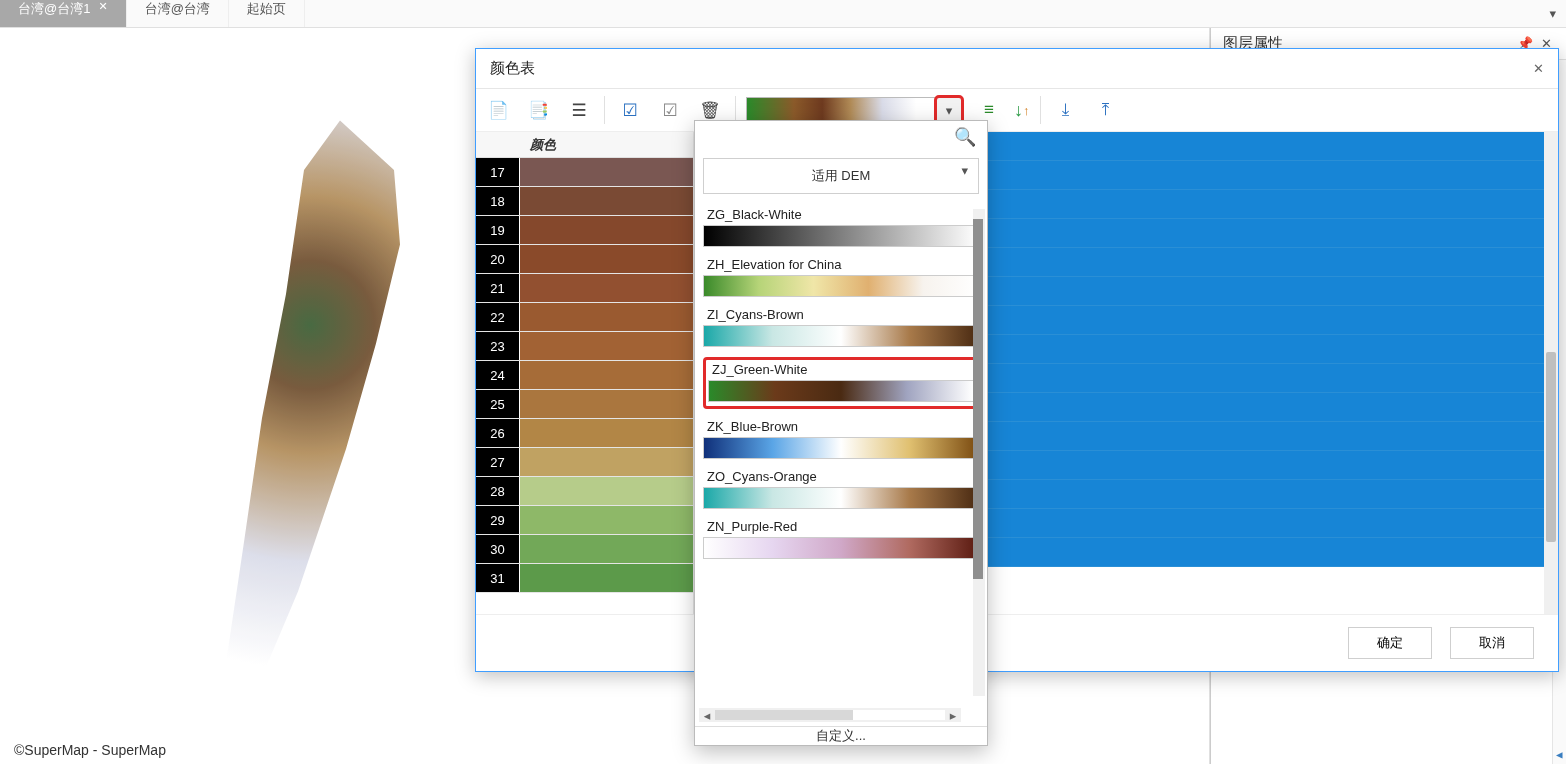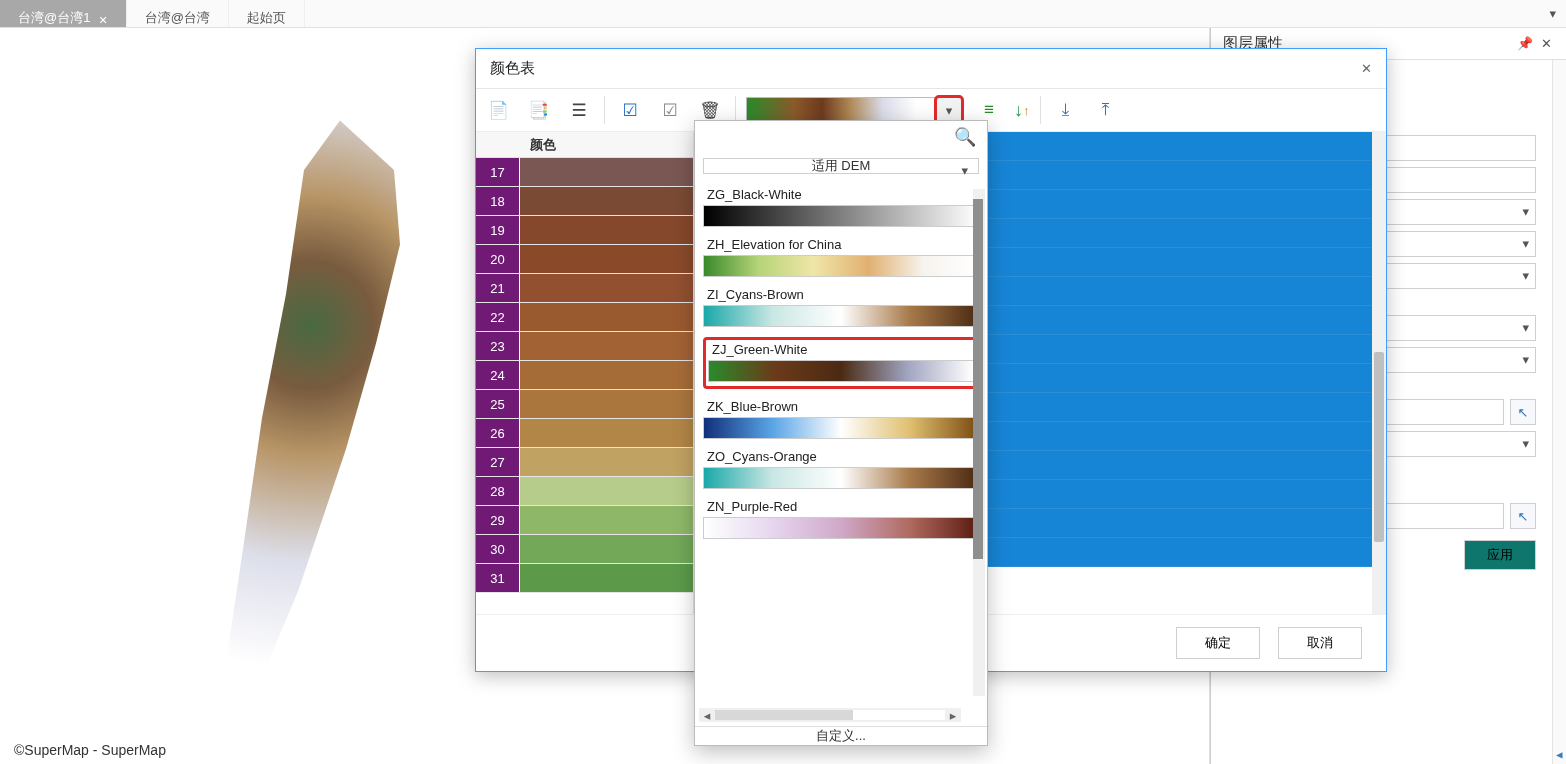--- a/index.html
+++ b/index.html
@@ -1,20 +1,20 @@
 <!DOCTYPE html>
 <html><head>
 <meta charset="utf-8">
 <style>
   * { box-sizing: border-box; margin: 0; padding: 0; font-family: "Microsoft YaHei", Arial, sans-serif; font-size: 13px; }
   body { background: #fff; width: 1566px; height: 764px; overflow: hidden; position: relative; color: #333; }
   
   
   .tab-bar { display: flex; background: #fafafa; border-bottom: 1px solid #e0e0e0; height: 28px; align-items: stretch; }
-  .tab { padding: 0 18px; display: flex; align-items: flex-end; gap: 8px; cursor: pointer; color: #555; border-right: 1px solid #eee; }
+  .tab { padding: 0 18px; display: flex; align-items: flex-start; gap: 8px; cursor: pointer; color: #555; border-right: 1px solid #eee; }
   .tab.active { background: #a8a8a8; color: #fff; }
   .tab .close { font-size: 11px; }
   .tab-bar-collapse { margin-left: auto; padding: 0 10px; display:flex; align-items:center; cursor: pointer; color:#555; }
 
   
   .main-row { display: flex; height: 736px; }
   .canvas-col { width: 1210px; position: relative; border-right: 1px solid #e0e0e0; }
   .copyright { position:absolute; left:14px; bottom:6px; color:#333; font-size:14px; }
   .canvas-placeholder {
     position:absolute; left:160px; top:80px; width:300px; height:620px;
@@ -41,57 +41,57 @@
   .combo { display:flex; align-items:center; position:relative; }
   .combo .caret { position:absolute; right:6px; top:4px; color:#555; }
   .icon-mini { width:18px;height:18px;display:inline-flex;align-items:center;justify-content:center;color:#3172b5;font-size:13px;}
   .sep-row { height:14px; }
   .pick-btn { width:26px;height:26px;border:1px solid #cfcfcf;background:#f6f8fb;display:flex;align-items:center;justify-content:center;color:#3172b5;cursor:pointer; }
   .bg-label{ padding:6px 0; color:#222; }
   .apply-row{ display:flex; align-items:center; margin-top:10px; }
   .apply-btn{ margin-left:auto; padding:5px 22px; background:#0f766e; border:1px solid #d0d0d0; cursor:pointer; }
 
   
-  .dialog { position:absolute; left:475px; top:48px; width:912px; height:624px; background:#fff; border:1px solid #409eff; box-shadow:0 4px 18px rgba(0,0,0,.25); display:flex; flex-direction:column; }
+  .dialog { position:absolute; left:475px; top:48px; width:1084px; height:624px; background:#fff; border:1px solid #409eff; box-shadow:0 4px 18px rgba(0,0,0,.25); display:flex; flex-direction:column; }
   .dialog-head { display:flex; align-items:center; padding:10px 14px; border-bottom:1px solid #e6e6e6; }
   .dialog-head h3 { font-weight:normal; font-size:15px; flex:1; color:#222; }
   .dlg-close{ cursor:pointer; color:#666; }
   .dlg-toolbar { display:flex; align-items:center; gap:10px; padding:6px 8px; border-bottom:1px solid #eee; }
   .tb-icon { width:30px;height:30px;border:1px solid transparent;display:flex;align-items:center;justify-content:center;font-size:17px;color:#444;cursor:pointer; }
   .tb-sep{ width:1px; height:28px; background:#e0e0e0; }
   .grad-preview-wrap { display:flex; align-items:center; }
   .grad-preview { width:190px; height:26px; background:linear-gradient(to right,#2a8a2a 0%, #8b5a2a 25%, #6e3a1f 40%, #b08a56 55%, #d9dbe8 72%, #ffffff 90%); border:1px solid #bbb; }
   .grad-drop-btn { width:30px;height:30px;border:3px solid #e12a2a; border-radius:5px; display:flex;align-items:center;justify-content:center;margin-left:-2px;background:#f2f2f2;color:#555;cursor:pointer; }
   .swap-ic{ color:#2a9a44; display:flex; align-items:center; gap:-4px; font-size:18px; }
 
   .dlg-body { flex:1; display:flex; overflow:hidden; position:relative; }
   .table-pane { width:218px; border-right:1px solid #e5e5e5; overflow:hidden; }
   .tbl-head { display:flex; background:#f7f7f7; height:26px; align-items:center; border-bottom:1px solid #e0e0e0; }
   .tbl-head .cell-idx-h{ width:44px; border-right:1px solid #e0e0e0; }
-  .tbl-head .cell-color-h{ flex:1; padding-left:10px; font-weight:bold; }
+  .tbl-head .cell-color-h{ flex:1; padding-left:10px; font-weight:bold;font-style:italic; }
   .tbl-rows { height: calc(100% - 26px); overflow:hidden; }
   .tbl-row { display:flex; height:29px; border-bottom:1px solid #e5e5e5; }
-  .cell-idx { width:44px; background:#701a75; color:#fff; display:flex; align-items:center; justify-content:center; border-right:1px solid #fff; }
+  .cell-idx { width:44px; background:#000000; color:#fff; display:flex; align-items:center; justify-content:center; border-right:1px solid #fff; }
   .cell-color { flex:1; }
 
   .values-pane { flex:1; overflow:hidden; padding:0; position:relative; }
   .vals-list { position:absolute; inset:0; }
   .val-row { height:29px; border-bottom:1px solid #2a8fd6; background:#1785d6; color:#fff; display:flex; align-items:center; padding-left:4px; }
   .vals-scroll { position:absolute; right:0; top:0; bottom:0; width:14px; background:#f0f0f0; }
   .vals-thumb { position:absolute; right:2px; top:220px; width:10px; height:190px; background:#bfbfbf; border-radius:2px; }
 
   .dlg-foot { display:flex; justify-content:flex-end; gap:18px; padding:12px 24px; border-top:1px solid #eee; }
   .dlg-btn { padding:6px 28px; border:1px solid #cfcfcf; background:#fff; cursor:pointer; }
 
   
   .grad-popup { position:absolute; left:694px; top:120px; width:294px; height:626px; background:#fff; border:1px solid #bbb; box-shadow:0 6px 20px rgba(0,0,0,.25); z-index:30; display:flex; flex-direction:column; }
   .gp-search { height:32px; display:flex; align-items:center; justify-content:flex-end; padding:0 10px; }
   .mag-icon{ font-size:18px; color:#3172c5; cursor:pointer; }
   .gp-filter{ padding:5px 8px; }
-  .gp-filter .combo{ width:100%; height:16px; border:1px solid #cfcfcf; display:flex; align-items:center; justify-content:center; position:relative; }
+  .gp-filter .combo{ width:100%; height:36px; border:1px solid #cfcfcf; display:flex; align-items:center; justify-content:center; position:relative; }
   .gp-filter .combo span:first-child{ flex:1; text-align:center; }
   .gp-list{ flex:1; overflow:hidden; position:relative; padding:4px 6px 0 6px; }
   .gp-item{ margin:4px 2px 10px 2px; }
   .gp-item .nm{ margin:2px 0 3px 4px; color:#222; }
   .gp-swatch{ height:22px; border:1px solid #ccc; }
   .gp-item.highlight{ border:3px solid #e12a2a; border-radius:4px; padding:0 2px 4px 2px; }
   .gp-scrollbar{ position:absolute; right:2px; top:10px; width:12px; bottom:30px; background:#f0f0f0; }
   .gp-thumb{ position:absolute; right:2px; top:10px; width:10px; height:360px; background:#8f8f8f; }
   .gp-hscroll{ position:absolute; left:4px; right:26px; bottom:4px; height:14px; background:#f0f0f0; display:flex; align-items:center; }
   .gp-hscroll .harrow{ width:16px; text-align:center; color:#666; }

